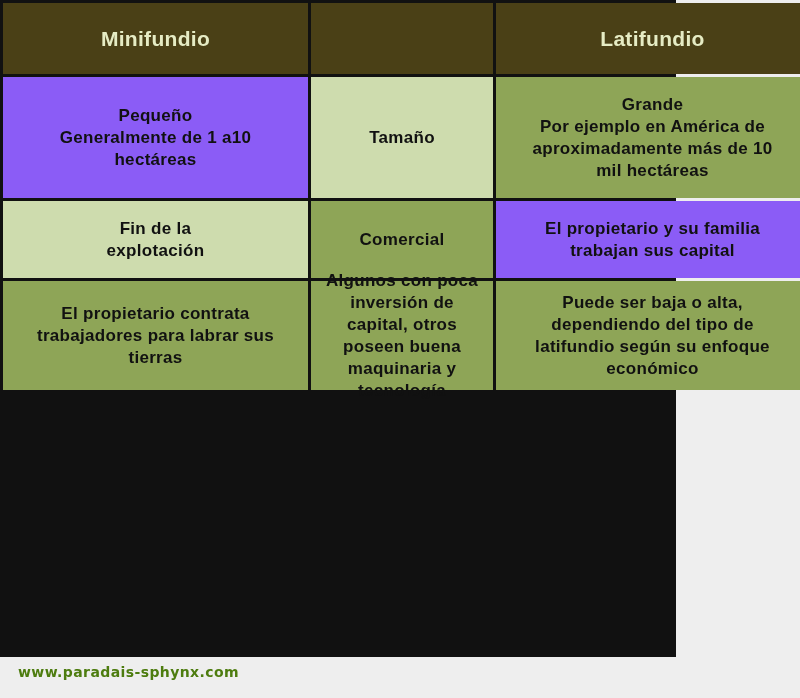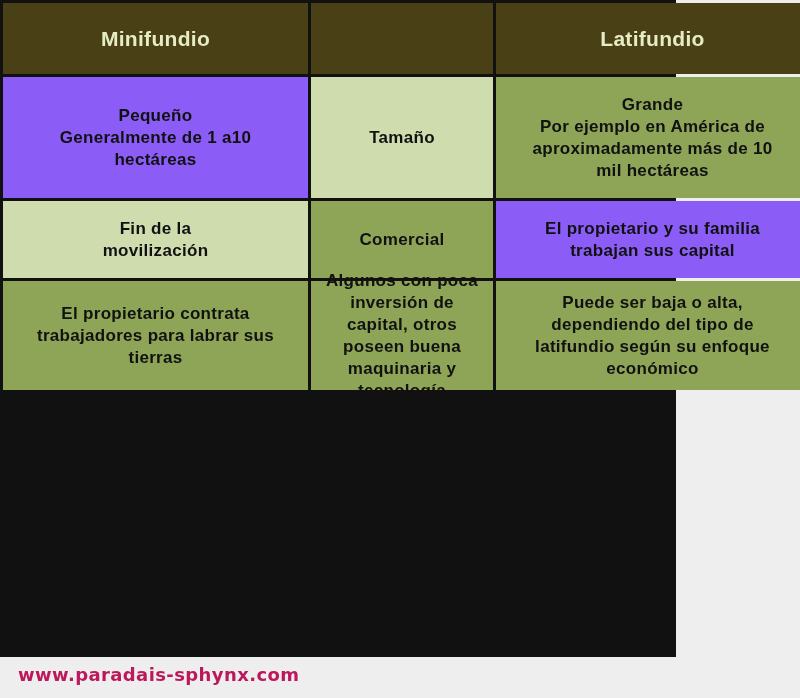--- a/index.html
+++ b/index.html
@@ -24,42 +24,42 @@
       line-height: 22px; color: #111; padding: 0 14px; box-sizing: border-box;
       white-space: pre-line; letter-spacing: 0.3px;
     }
     .hdr { background: #4a4016; color: #e6ecc4; font-size: 21px; }
     .left { background: #8b5cf6; }
     .mid { background: #cedcae; }
     .right { background: #8ea557; }
     .footer {
       position: absolute; left: 18px; top: 664px;
       font-family: "DejaVu Sans", sans-serif; font-weight: bold;
-      font-size: 18px; color: #be185d; letter-spacing: 0.4px;
+      font-size: 14px; color: #4d7c0f; letter-spacing: 0.4px;
     }
   </style>
 </head>
 <body>
 
 <div class="table">
   <div class="cell hdr">Minifundio</div>
   <div class="cell hdr"></div>
   <div class="cell hdr">Latifundio</div>
 
   <div class="cell left">Pequeño
 Generalmente de 1 a10
 hectáreas</div>
   <div class="cell mid">Tamaño</div>
   <div class="cell right">Grande
 Por ejemplo en América de
 aproximadamente más de 10
 mil hectáreas</div>
 
   <div class="cell mid">Fin de la
-movilización</div>
+explotación</div>
   <div class="cell right">Comercial</div>
 
   <div class="cell left">El propietario y su familia
 trabajan sus capital</div>
   <div class="cell right">El propietario contrata
 trabajadores para labrar sus
 tierras</div>
 
   <div class="cell right">Algunos con poca inversión de
 capital, otros  poseen buena

